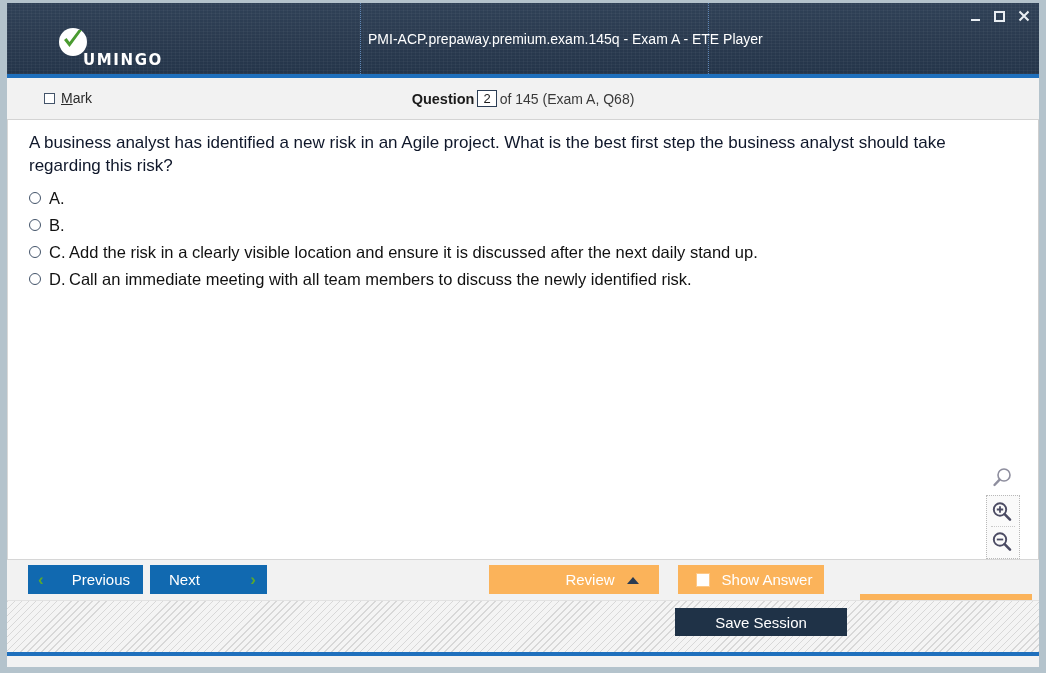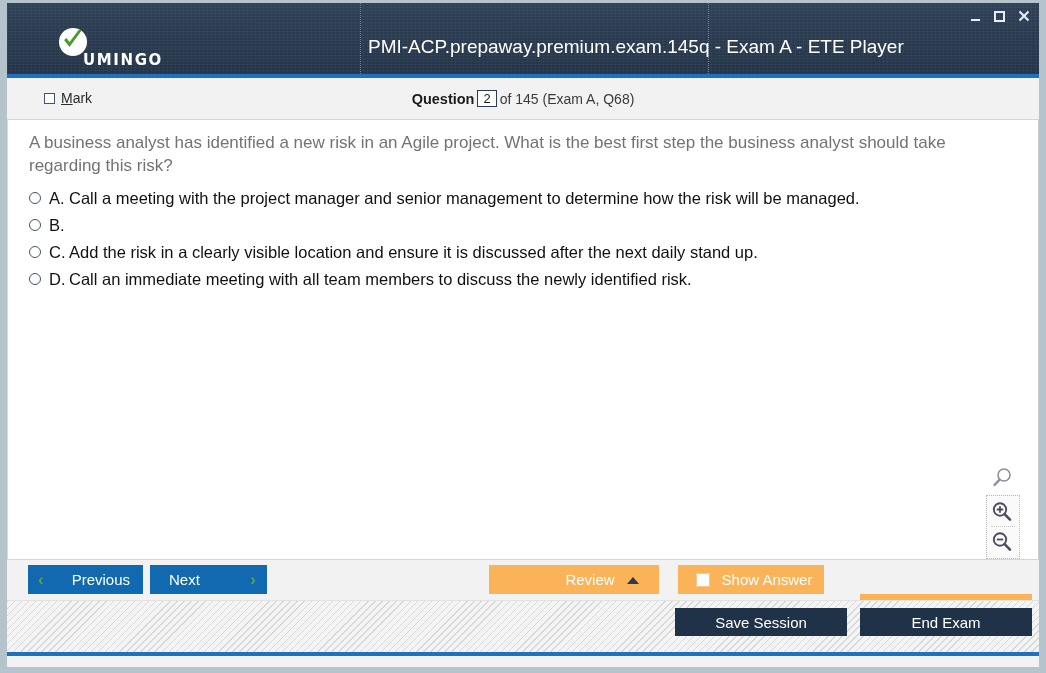--- a/index.html
+++ b/index.html
@@ -51,23 +51,23 @@
     display:inline-block;
   }
   .logo-mark svg{position:absolute;left:2px;top:1px;}
   .logo-text{
     color:#ffffff;font-size:15px;letter-spacing:1.6px;
     font-weight:bold;margin-left:-4px;
     font-family:"DejaVu Sans", sans-serif;
     margin-top:36px;
   }
   .title-text{
-    position:absolute;left:361px;top:16px;height:55px;
+    position:absolute;left:361px;top:8px;height:55px;
     display:flex;align-items:center;
-    color:#ffffff;font-size:19px;
+    color:#ffffff;font-size:14px;
     white-space:nowrap;
   }
   .win-buttons{
     position:absolute;right:8px;top:4px;
     display:flex;align-items:center;gap:9px;
     color:#e9eef3;font-size:13px;
   }
   .win-btn{
     width:15px;height:16px;display:flex;align-items:center;justify-content:center;
     color:#e9eef3;cursor:default;line-height:1;
@@ -117,21 +117,21 @@
     position:relative;
     height:439px;
     background:#ffffff;
     border-left:1px solid #d8d8d8;
     border-right:1px solid #cfcfcf;
     box-sizing:border-box;
     overflow:hidden;
   }
   .qtext{
     position:absolute;left:21px;top:11px;right:30px;
-    font-size:17px;line-height:23px;color:#737373;
+    font-size:17px;line-height:23px;color:#0f172a;
   }
   .options{
     position:absolute;left:21px;top:68px;right:20px;
   }
   .option-row{
     display:flex;align-items:flex-start;
     margin-bottom:6px;
     font-size:16.5px;line-height:21px;color:#111111;
   }
   .radio{
@@ -271,21 +271,20 @@
     </div>
   </div>
 
   <div class="content">
     <div class="qtext">A business analyst has identified a new risk in an Agile project. What is the best first step the business analyst should take regarding this risk?</div>
 
     <div class="options">
       <div class="option-row">
         <span class="radio"></span>
         <span class="opt-letter">A.</span>
-        <span class="opt-text">Call a meeting with the project manager and senior management to determine how the risk will be managed.</span>
       </div>
       <div class="option-row">
         <span class="radio"></span>
         <span class="opt-letter">B.</span>
       </div>
       <div class="option-row">
         <span class="radio"></span>
         <span class="opt-letter">C.</span>
         <span class="opt-text">Add the risk in a clearly visible location and ensure it is discussed after the next daily stand up.</span>
       </div>
@@ -343,19 +342,16 @@
     <div class="btn btn-orange btn-showlist">
       <span class="sq-check"></span>
       <span>Show List</span>
     </div>
   </div>
 
   <div class="statusbar">
     <div class="sbtn sbtn-save">
       <span>Save Session</span>
     </div>
-    <div class="sbtn sbtn-end">
-      <span>End Exam</span>
-    </div>
     <div class="status-underline"></div>
   </div>
 
 </div>
 
 </body></html>

